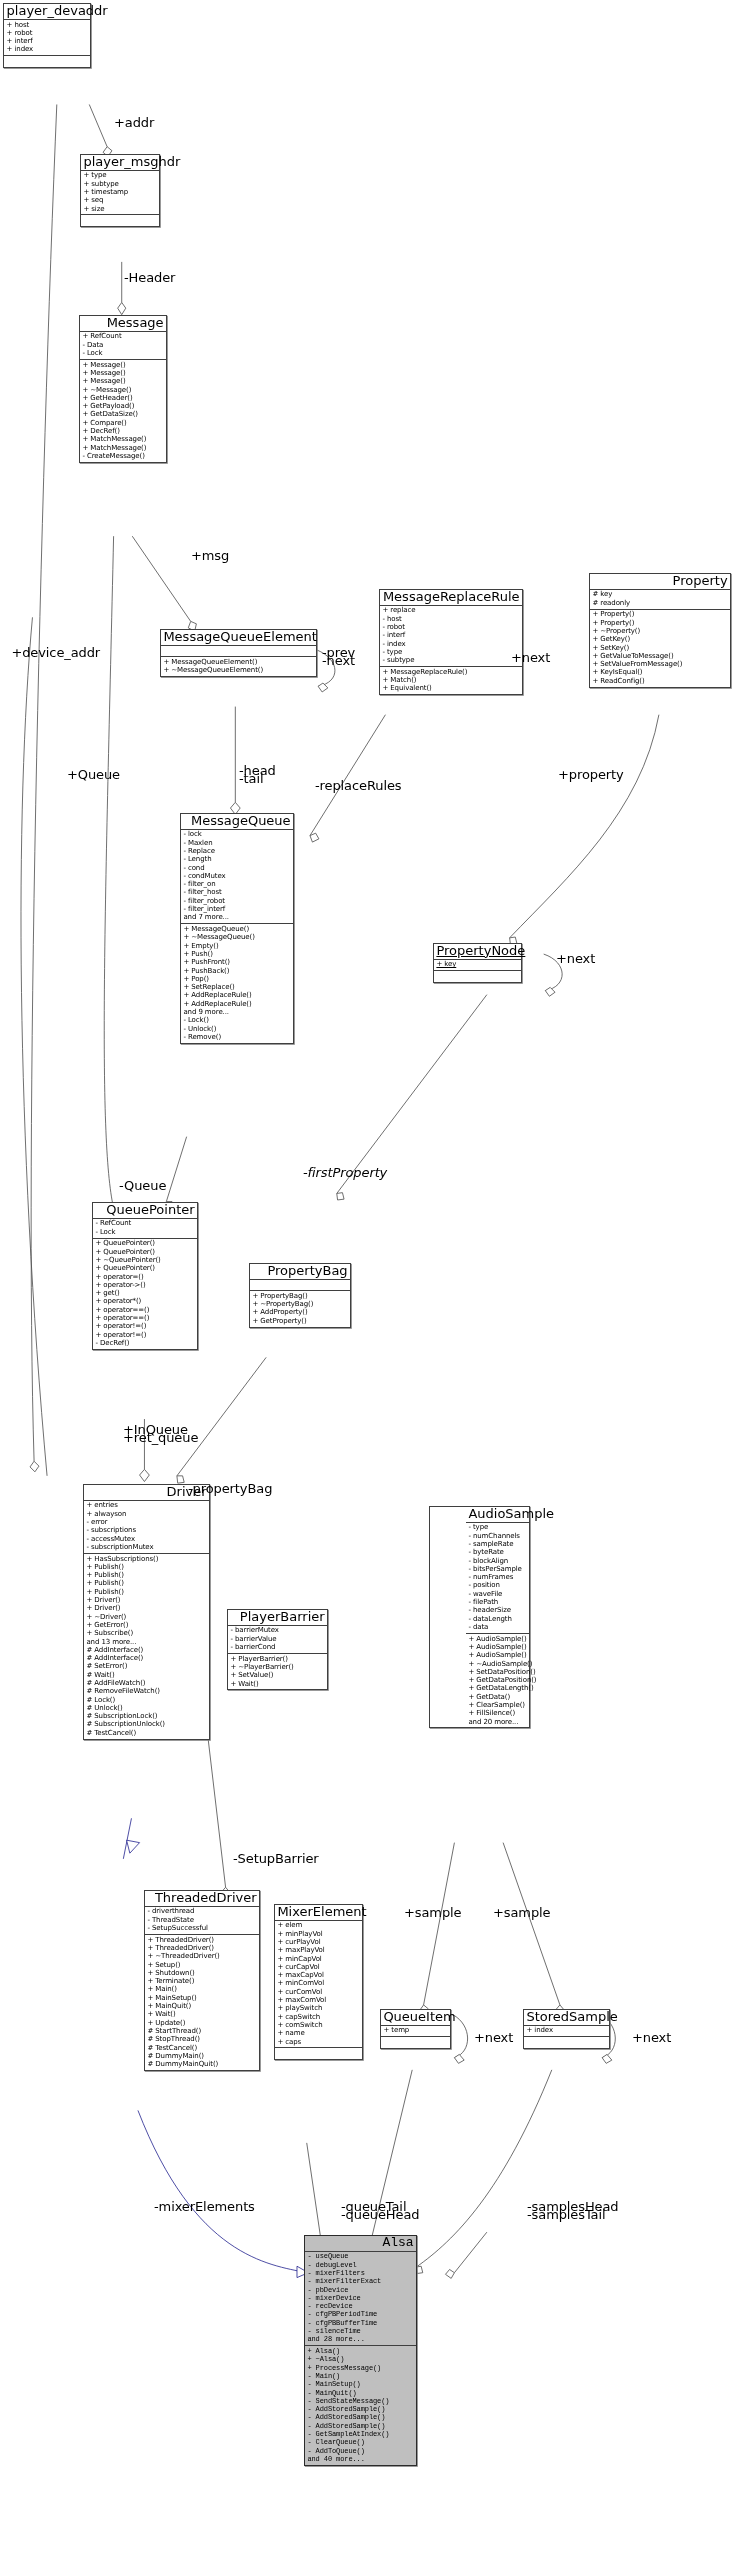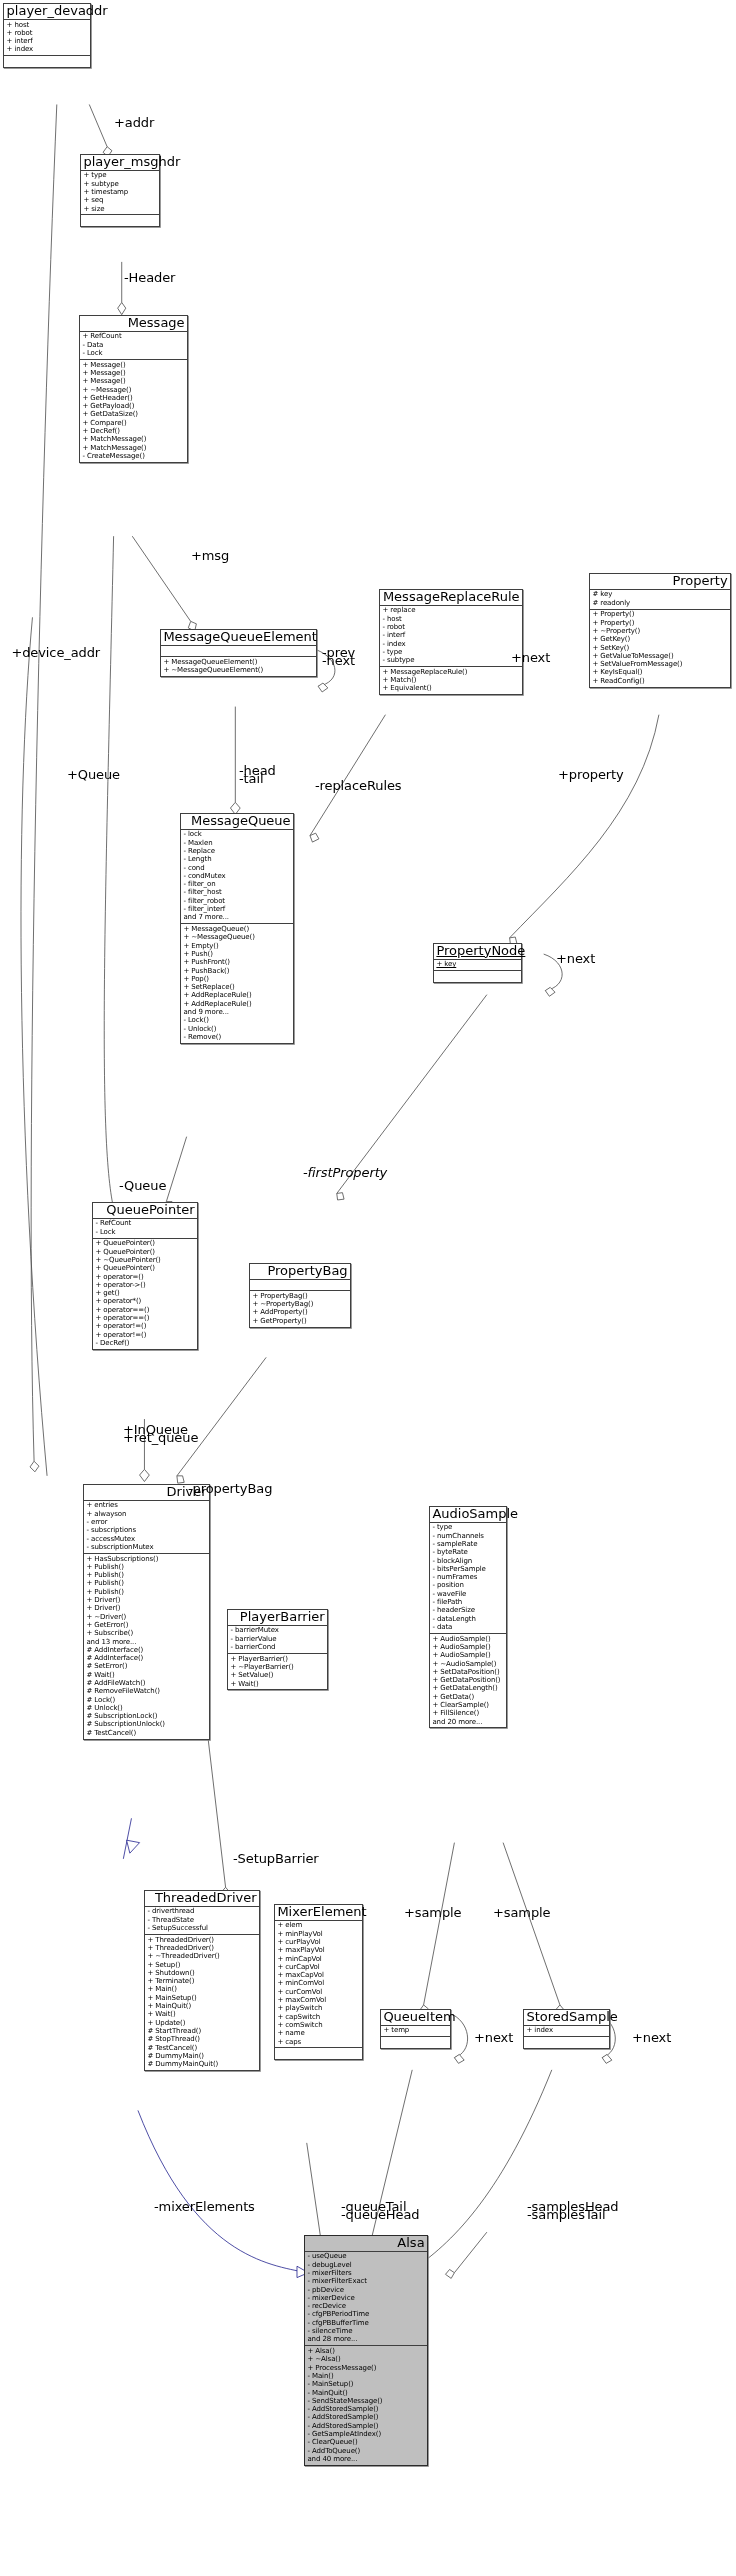--- a/index.html
+++ b/index.html
@@ -165,21 +165,21 @@
     <div class="uml-sect">
       <div>+ type</div>
       <div>+ subtype</div>
       <div>+ timestamp</div>
       <div>+ seq</div>
       <div>+ size</div>
     </div>
     <div class="uml-sect empty"></div>
   </div>
 
-  <div class="umlbox" style="left:79px;top:315px;width:109px;">
+  <div class="umlbox" style="left:79px;top:315px;width:88px;">
     <div class="uml-title">Message</div>
     <div class="uml-sect">
       <div>+ RefCount</div>
       <div>- Data</div>
       <div>- Lock</div>
     </div>
     <div class="uml-sect">
       <div>+ Message()</div>
       <div>+ Message()</div>
       <div>+ Message()</div>
@@ -360,21 +360,21 @@
       <div>- barrierCond</div>
     </div>
     <div class="uml-sect">
       <div>+ PlayerBarrier()</div>
       <div>+ ~PlayerBarrier()</div>
       <div>+ SetValue()</div>
       <div>+ Wait()</div>
     </div>
   </div>
 
-  <div class="umlbox" style="left:429px;top:1506px;width:78px;">
+  <div class="umlbox" style="left:429px;top:1506px;width:101px;padding-left:36px;">
     <div class="uml-title">AudioSample</div>
     <div class="uml-sect">
       <div>- type</div>
       <div>- numChannels</div>
       <div>- sampleRate</div>
       <div>- byteRate</div>
       <div>- blockAlign</div>
       <div>- bitsPerSample</div>
       <div>- numFrames</div>
       <div>- position</div>
@@ -457,21 +457,21 @@
   </div>
 
   <div class="umlbox" style="left:523px;top:2009px;width:87px;">
     <div class="uml-title">StoredSample</div>
     <div class="uml-sect">
       <div>+ index</div>
     </div>
     <div class="uml-sect empty"></div>
   </div>
 
-  <div class="umlbox highlight" style="left:304px;top:2235px;width:124px;">
+  <div class="umlbox highlight" style="left:304px;top:2235px;width:113px;font-family:Liberation Mono, monospace;">
     <div class="uml-title">Alsa</div>
     <div class="uml-sect">
       <div>- useQueue</div>
       <div>- debugLevel</div>
       <div>- mixerFilters</div>
       <div>- mixerFilterExact</div>
       <div>- pbDevice</div>
       <div>- mixerDevice</div>
       <div>- recDevice</div>
       <div>- cfgPBPeriodTime</div>

